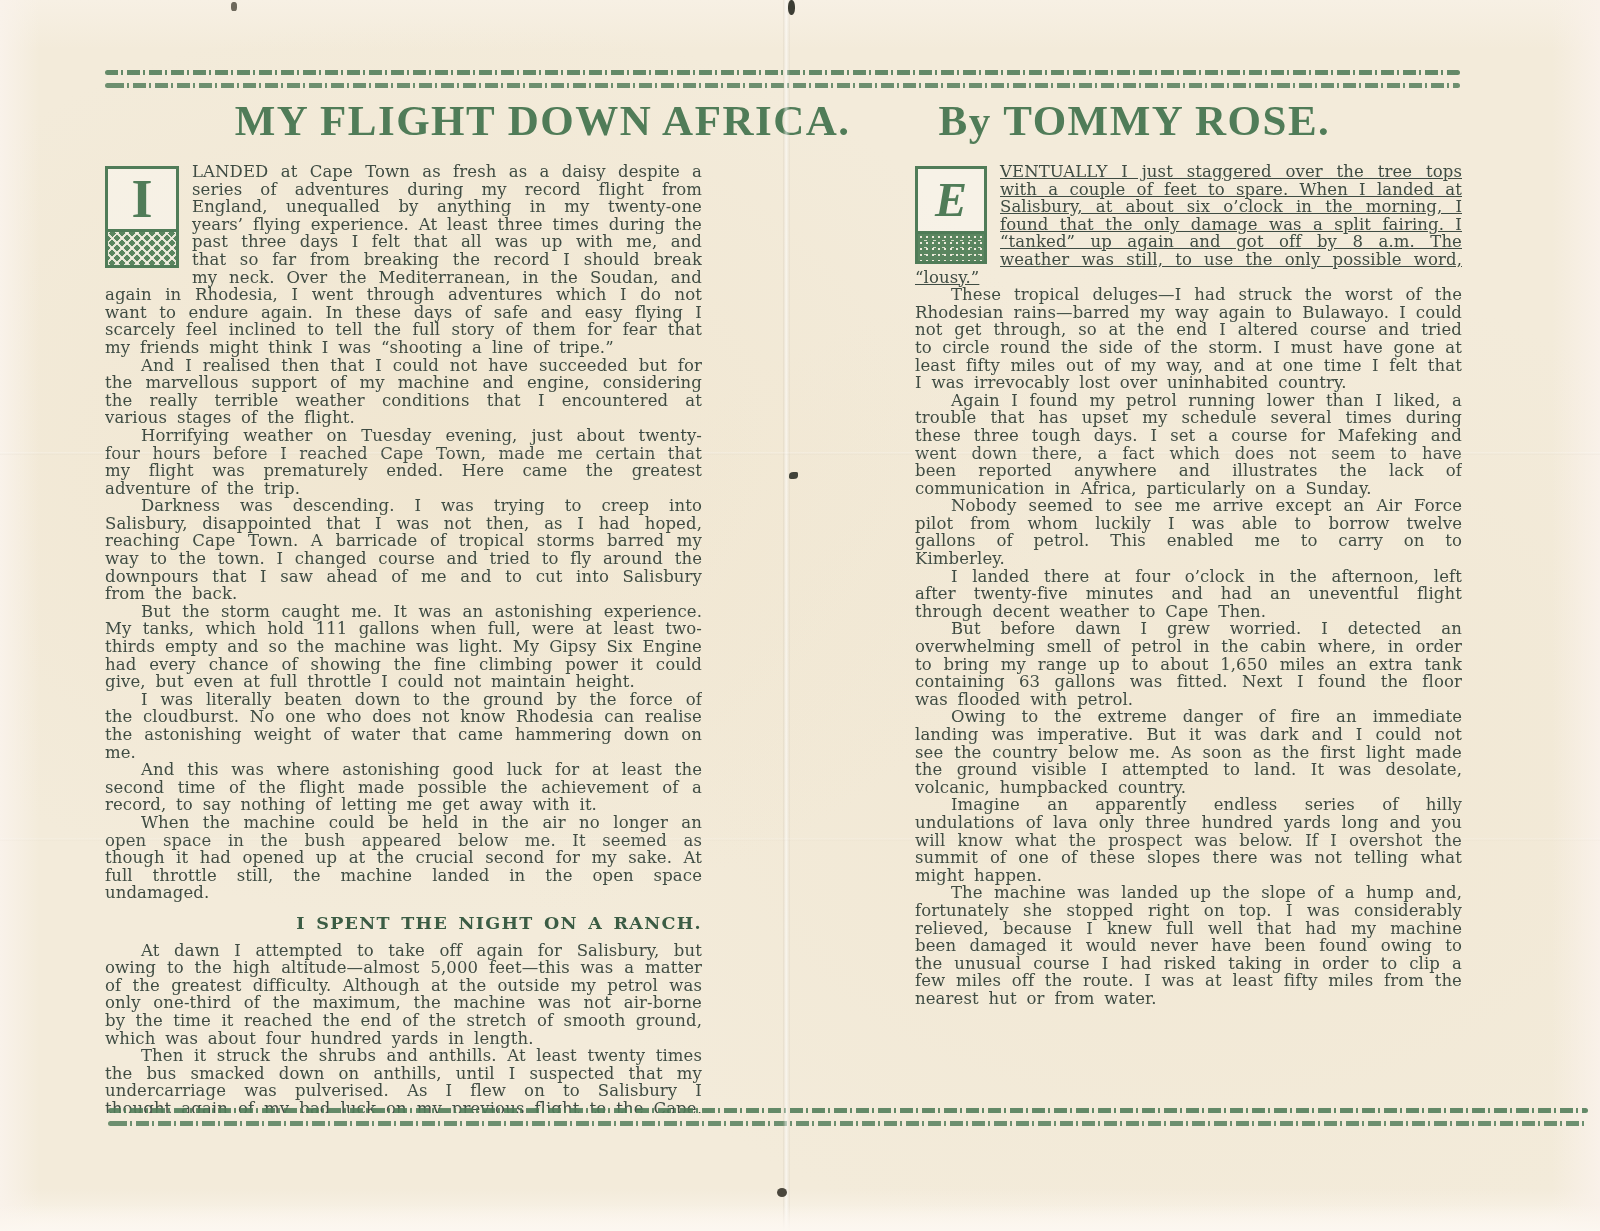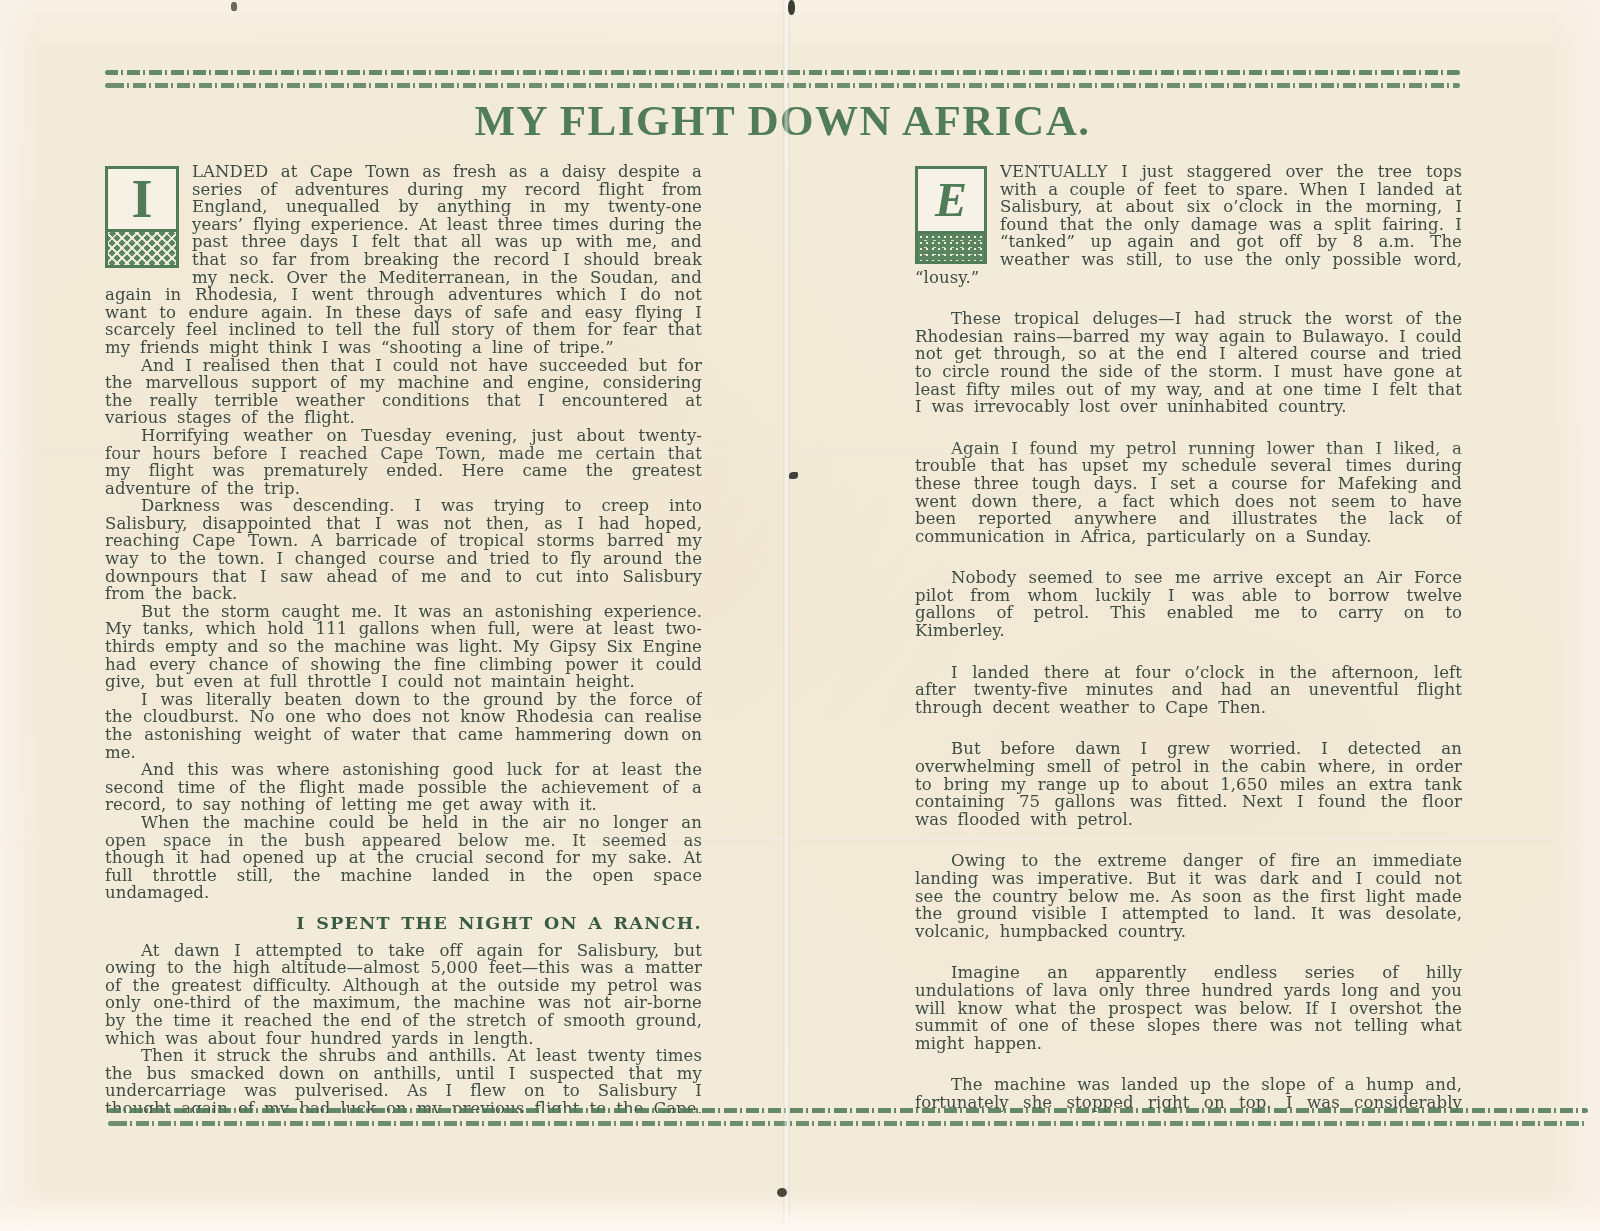--- a/index.html
+++ b/index.html
@@ -49,22 +49,22 @@
   
   .col{
     position:absolute; top:163px; height:950px; overflow:hidden;
     text-align:justify; color:var(--body-ink);
     font-size:16.5px; line-height:17.6px; word-spacing:4.5px; letter-spacing:.1px;
   }
   .col-left{left:105px; width:597px;}
   .col-right{left:915px; width:547px;}
   .para{text-indent:36px; margin:0;}
   .para.flush{text-indent:0;}
-  .col-right .para{margin-top:24px;}
-  .col-right .para.flush{margin-top:0;}
+  .col-right .para{margin-top:0;}
+  .col-right .para.flush{margin-top:0;text-decoration:underline;}
 
   
   .dropcap{
     float:left; display:flex; flex-direction:column;
     border:3px solid var(--ink-green); background:rgba(255,255,255,.35);
     margin:3px 13px 2px 0;
   }
   .dropcap-left{width:74px; height:102px;}
   .dropcap-right{width:72px; height:98px;}
   .dropcap-letter{
@@ -122,20 +122,21 @@
 
 <div class="paper">
 
   <div class="rule rule-top">
     <div class="rule-row"></div>
     <div class="rule-row second"></div>
   </div>
 
   <h1 class="headline">
     <span>MY FLIGHT DOWN AFRICA.</span>
+    <span>By TOMMY ROSE.</span>
   </h1>
 
   <div class="col col-left">
     <div class="dropcap dropcap-left">
       <span class="dropcap-letter">I</span>
       <span class="dropcap-ornament ornament-hatch"></span>
     </div>
     <p class="para flush">LANDED at Cape Town as fresh as a daisy despite a series of adventures during my record flight from England, unequalled by anything in my twenty-one years’ flying experience.  At least three times during the past three days I felt that all was up with me, and that so far from breaking the record I should break my neck.  Over the Mediterranean, in the Soudan, and again in Rhodesia, I went through adventures which I do not want to endure again.  In these days of safe and easy flying I scarcely feel inclined to tell the full story of them for fear that my friends might think I was “shooting a line of tripe.”</p>
     <div>
         <p class="para">And I realised then that I could not have succeeded but for the marvellous support of my machine and engine, considering the really terrible weather conditions that I encountered at various stages of the flight.</p>
@@ -157,21 +158,21 @@
     <div class="dropcap dropcap-right">
       <span class="dropcap-letter">E</span>
       <span class="dropcap-ornament ornament-speckle"></span>
     </div>
     <p class="para flush">VENTUALLY I just staggered over the tree tops with a couple of feet to spare.  When I landed at Salisbury, at about six o’clock in the morning, I found that the only damage was a split fairing.  I “tanked” up again and got off by 8 a.m.  The weather was still, to use the only possible word, “lousy.”</p>
     <div>
         <p class="para">These tropical deluges—I had struck the worst of the Rhodesian rains—barred my way again to Bulawayo.  I could not get through, so at the end I altered course and tried to circle round the side of the storm.  I must have gone at least fifty miles out of my way, and at one time I felt that I was irrevocably lost over uninhabited country.</p>
         <p class="para">Again I found my petrol running lower than I liked, a trouble that has upset my schedule several times during these three tough days.  I set a course for Mafeking and went down there, a fact which does not seem to have been reported anywhere and illustrates the lack of communication in Africa, particularly on a Sunday.</p>
         <p class="para">Nobody seemed to see me arrive except an Air Force pilot from whom luckily I was able to borrow twelve gallons of petrol.  This enabled me to carry on to Kimberley.</p>
         <p class="para">I landed there at four o’clock in the afternoon, left after twenty-five minutes and had an uneventful flight through decent weather to Cape Then.</p>
-        <p class="para">But before dawn I grew worried.  I detected an overwhelming smell of petrol in the cabin where, in order to bring my range up to about 1,650 miles an extra tank containing 75 gallons was fitted.  Next I found the floor was flooded with petrol.</p>
+        <p class="para">But before dawn I grew worried.  I detected an overwhelming smell of petrol in the cabin where, in order to bring my range up to about 1,650 miles an extra tank containing 63 gallons was fitted.  Next I found the floor was flooded with petrol.</p>
         <p class="para">Owing to the extreme danger of fire an immediate landing was imperative.  But it was dark and I could not see the country below me.  As soon as the first light made the ground visible I attempted to land.  It was desolate, volcanic, humpbacked country.</p>
         <p class="para">Imagine an apparently endless series of hilly undulations of lava only three hundred yards long and you will know what the prospect was below.  If I overshot the summit of one of these slopes there was not telling what might happen.</p>
         <p class="para">The machine was landed up the slope of a hump and, fortunately she stopped right on top.  I was considerably relieved, because I knew full well that had my machine been damaged it would never have been found owing to the unusual course I had risked taking in order to clip a few miles off the route.  I was at least fifty miles from the nearest hut or from water.</p>
       </div>
   </div>
 
   <div class="rule rule-bottom">
     <div class="rule-row"></div>
     <div class="rule-row second"></div>
   </div>

